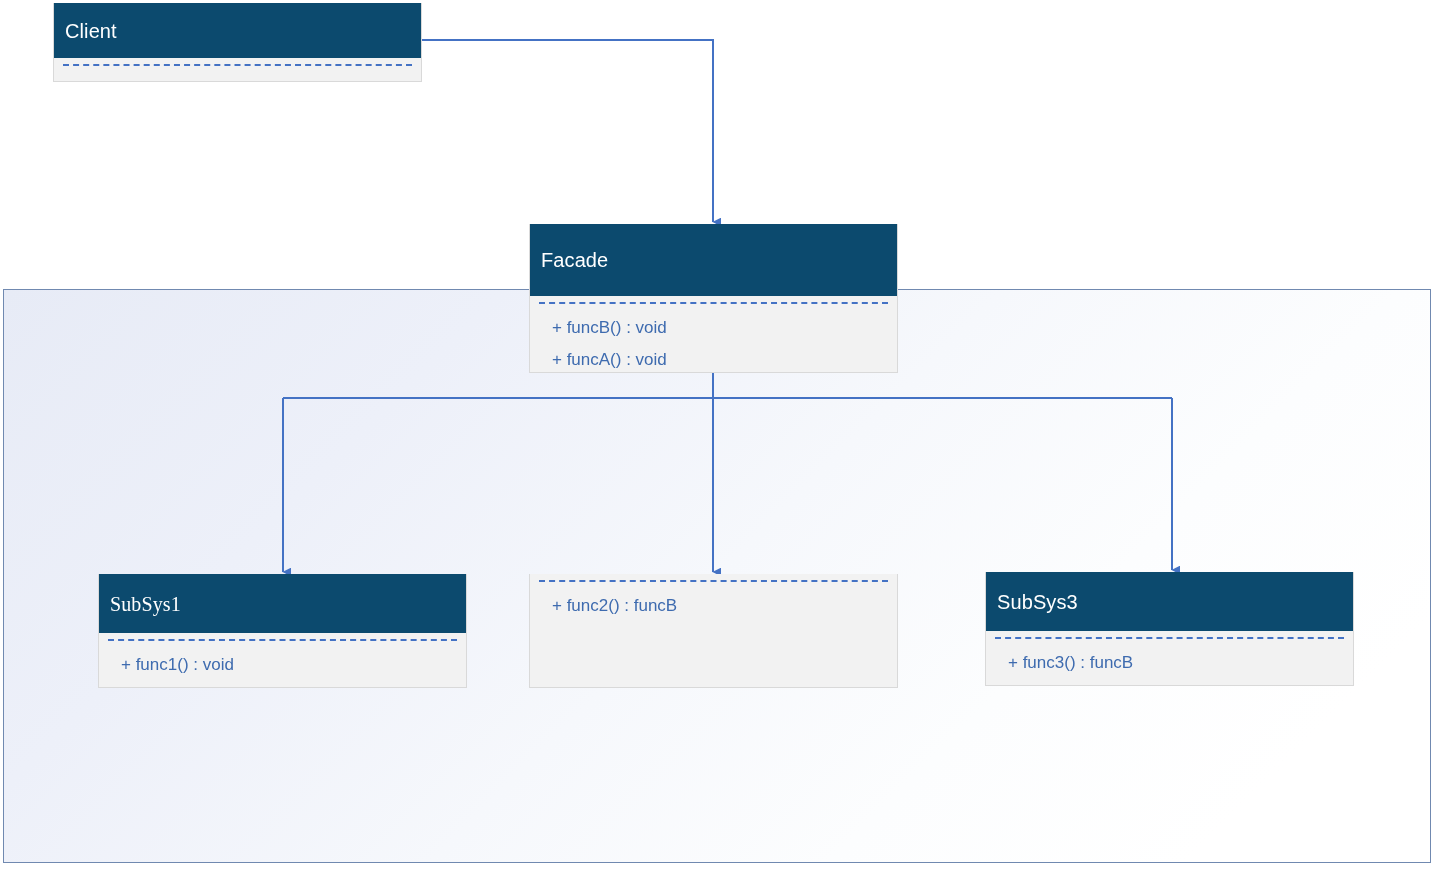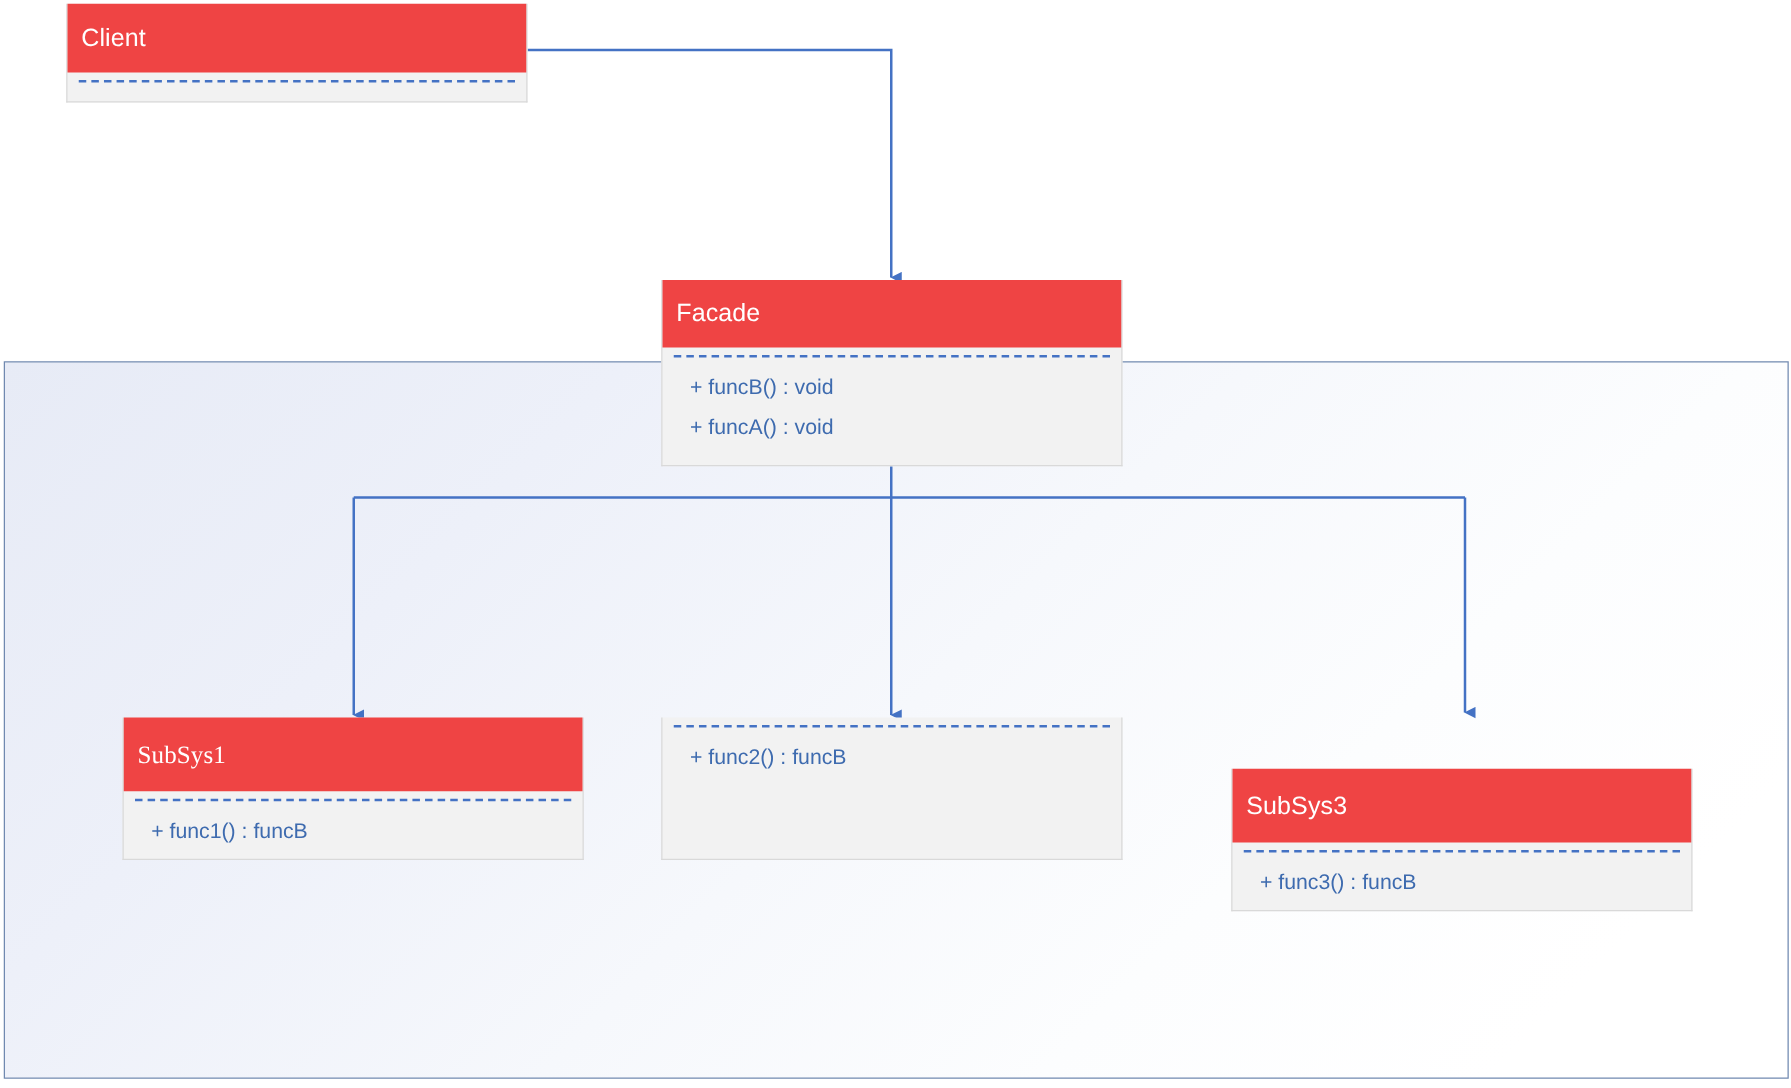--- a/index.html
+++ b/index.html
@@ -43,21 +43,21 @@
 
   
   .uml-class {
     position: absolute;
     box-sizing: border-box;
     background: #F2F2F2;
     border: 1px solid #D9D9D9;
     border-top: none;
   }
   .uml-header {
-    background: #ef4444;
+    background: #0c4a6e;
     color: #FFFFFF;
     font-size: 20px;
     line-height: 1;
     display: flex;
     align-items: center;
     padding-left: 11px;
     box-sizing: border-box;
     letter-spacing: 0.1px;
   }
   .uml-sep {
@@ -74,29 +74,29 @@
     line-height: 1;
     padding-top: 15px;
     white-space: nowrap;
   }
 
   
   #box-client        { left: 53px;  top: 3px;   width: 369px; height: 79px; }
   #box-client .uml-header  { height: 55px; }
 
   #box-facade        { left: 529px; top: 224px; width: 369px; height: 149px; }
-  #box-facade .uml-header  { height: 54px; }
+  #box-facade .uml-header  { height: 72px; }
 
   #box-subsys1       { left: 98px;  top: 574px; width: 369px; height: 114px; }
   #box-subsys1 .uml-header { height: 59px; font-family: Liberation Serif, serif; }
 
   #box-subsys2       { left: 529px; top: 574px; width: 369px; height: 114px; }
   #box-subsys2 .uml-header { height: 59px; }
 
-  #box-subsys3       { left: 985px; top: 572px; width: 369px; height: 114px; margin-top: 43px; }
+  #box-subsys3       { left: 985px; top: 572px; width: 369px; height: 114px; }
   #box-subsys3 .uml-header { height: 59px; }
 </style>
 </head>
 <body>
 
 <div id="canvas">
 
   <div class="subsystem-container"></div>
 
   <svg class="connectors" width="1433" height="870" viewBox="0 0 1433 870">
@@ -131,21 +131,21 @@
     <div class="uml-members">
       <div class="uml-member">+ funcB() : void</div>
       <div class="uml-member">+ funcA() : void</div>
     </div>
   </div>
 
   <div class="uml-class" id="box-subsys1">
     <div class="uml-header">SubSys1</div>
     <div class="uml-sep"></div>
     <div class="uml-members">
-      <div class="uml-member">+ func1() : funcB</div>
+      <div class="uml-member">+ func1() : void</div>
     </div>
   </div>
 
   <div class="uml-class" id="box-subsys2">
     <div class="uml-sep"></div>
     <div class="uml-members">
       <div class="uml-member">+ func2() : funcB</div>
     </div>
   </div>
 

